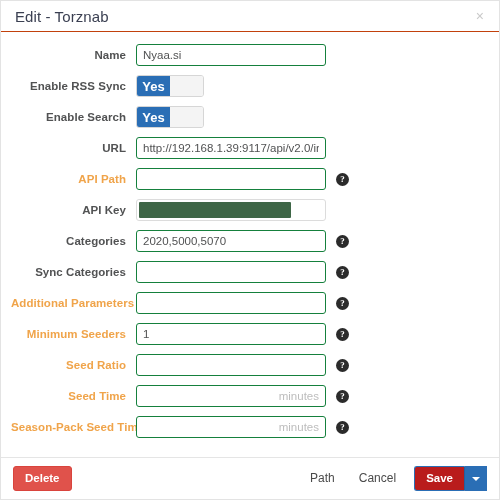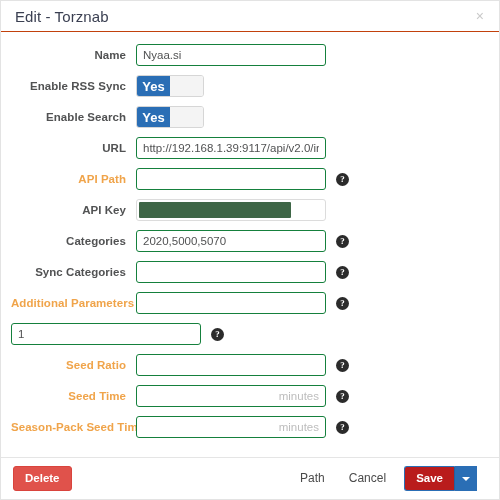--- a/index.html
+++ b/index.html
@@ -169,21 +169,21 @@
     height: 13px;
     margin-left: 10px;
   }
   
   .modal-footer {
     height: 42px;
     min-height: 42px;
     border-top: 1px solid #e5e5e5;
     display: flex;
     align-items: center;
-    padding: 0 22px 0 12px;
+    padding: 0 12px 0 12px;
     box-sizing: border-box;
   }
   .btn {
     font-family: "Liberation Sans", sans-serif;
     font-size: 11.5px;
     font-weight: bold;
     border-radius: 3px;
     border: 1px solid transparent;
     cursor: pointer;
     padding: 0 11px;
@@ -313,20 +313,21 @@
           <div class="help-icon">?</div>
         </div>
         <div class="form-row">
           <div class="form-label advanced">Additional Parameters</div>
           <div class="form-control-wrap">
             <input type="text" class="form-control" placeholder="" style="">
           </div>
           <div class="help-icon">?</div>
         </div>
         <div class="form-row">
+          <div class="form-label advanced">Minimum Seeders</div>
           <div class="form-control-wrap">
             <input type="text" class="form-control" placeholder="" value="1" style="">
           </div>
           <div class="help-icon">?</div>
         </div>
         <div class="form-row">
           <div class="form-label advanced">Seed Ratio</div>
           <div class="form-control-wrap">
             <input type="text" class="form-control" placeholder="" style="">
           </div>

